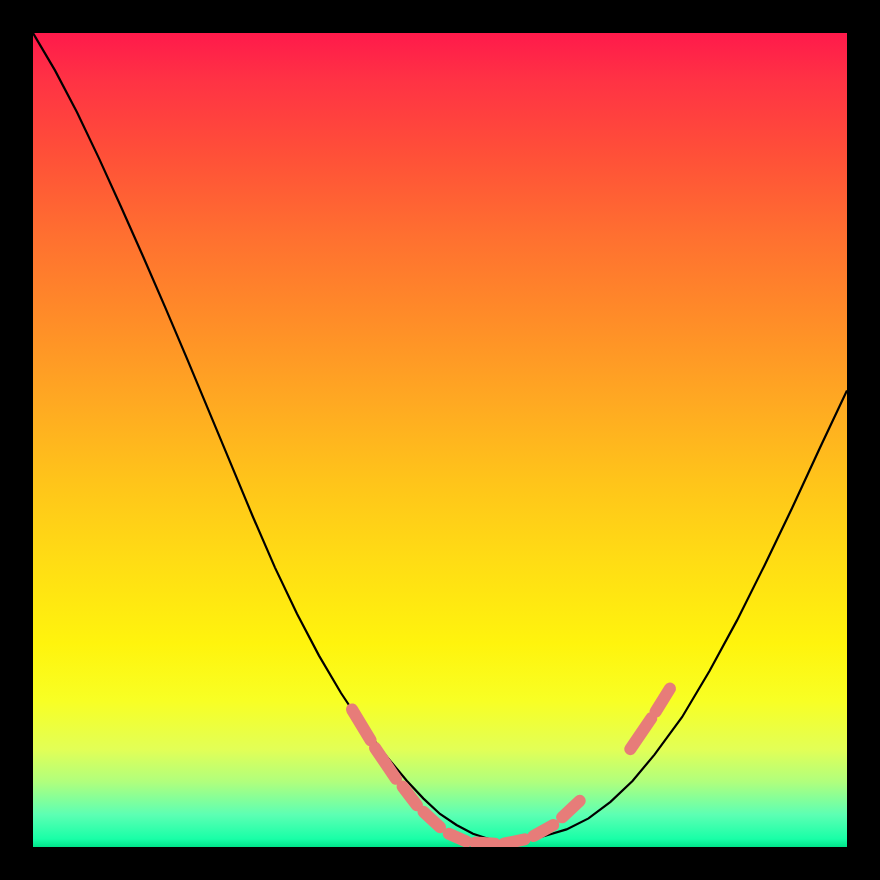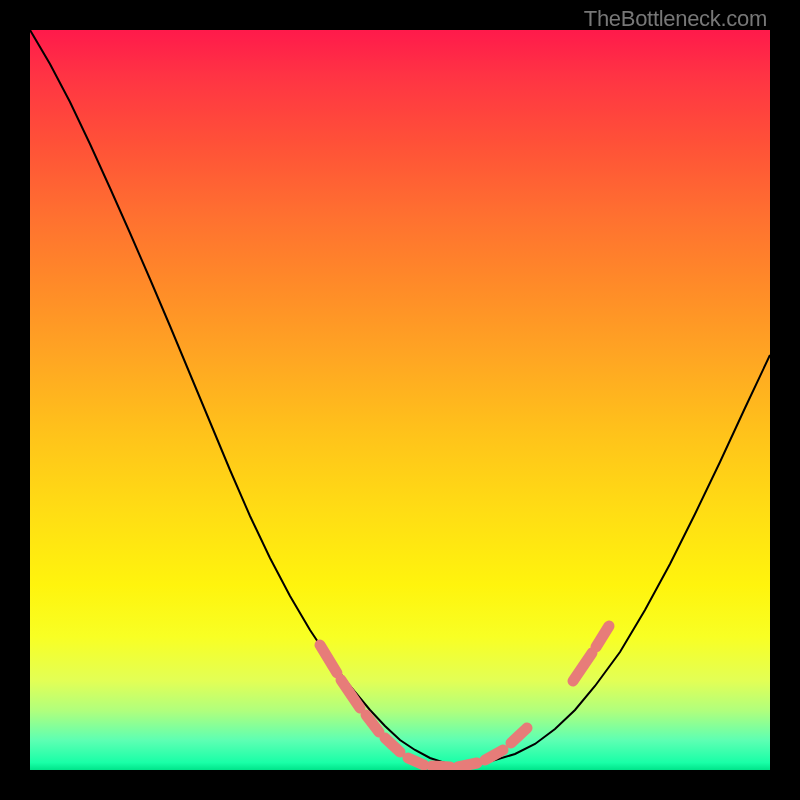--- a/index.html
+++ b/index.html
@@ -54,21 +54,20 @@
     left: 0;
     top: 0;
     width: 740px;
     height: 740px;
   }
 </style>
 </head>
 <body>
 
 <div class="frame">
-  <div class="watermark">TheBottleneck.com</div>
   <div class="plot-area">
     <svg class="overlay" viewBox="0 0 740 740" preserveAspectRatio="none">
       <path id="curve-left" fill="none" stroke="#000" stroke-width="2" d="M0,0 L20,34 L40,72 L60,114 L80,158 L100,203 L120,249 L140,296 L160,344 L180,392 L200,440 L220,486 L240,528 L260,566 L280,600 L300,630 L320,656 L340,680 L355,696 L370,710 L385,720 L400,728 L415,733 L425,736"></path>
       <path id="curve-right" fill="none" stroke="#000" stroke-width="2" d="M425,736 L445,734 L465,730 L485,724 L505,714 L525,699 L545,680 L565,656 L590,622 L615,580 L640,534 L665,484 L690,432 L715,378 L740,325"></path>
       <g id="salmon-segs" stroke="#e77c79" stroke-width="11" stroke-linecap="round">
           <line x1="290" y1="615" x2="307" y2="643"></line>
           <line x1="311" y1="650" x2="330" y2="678"></line>
           <line x1="336" y1="685" x2="349" y2="702"></line>
           <line x1="355" y1="708" x2="370" y2="722"></line>
           <line x1="378" y1="728" x2="394" y2="735"></line>

